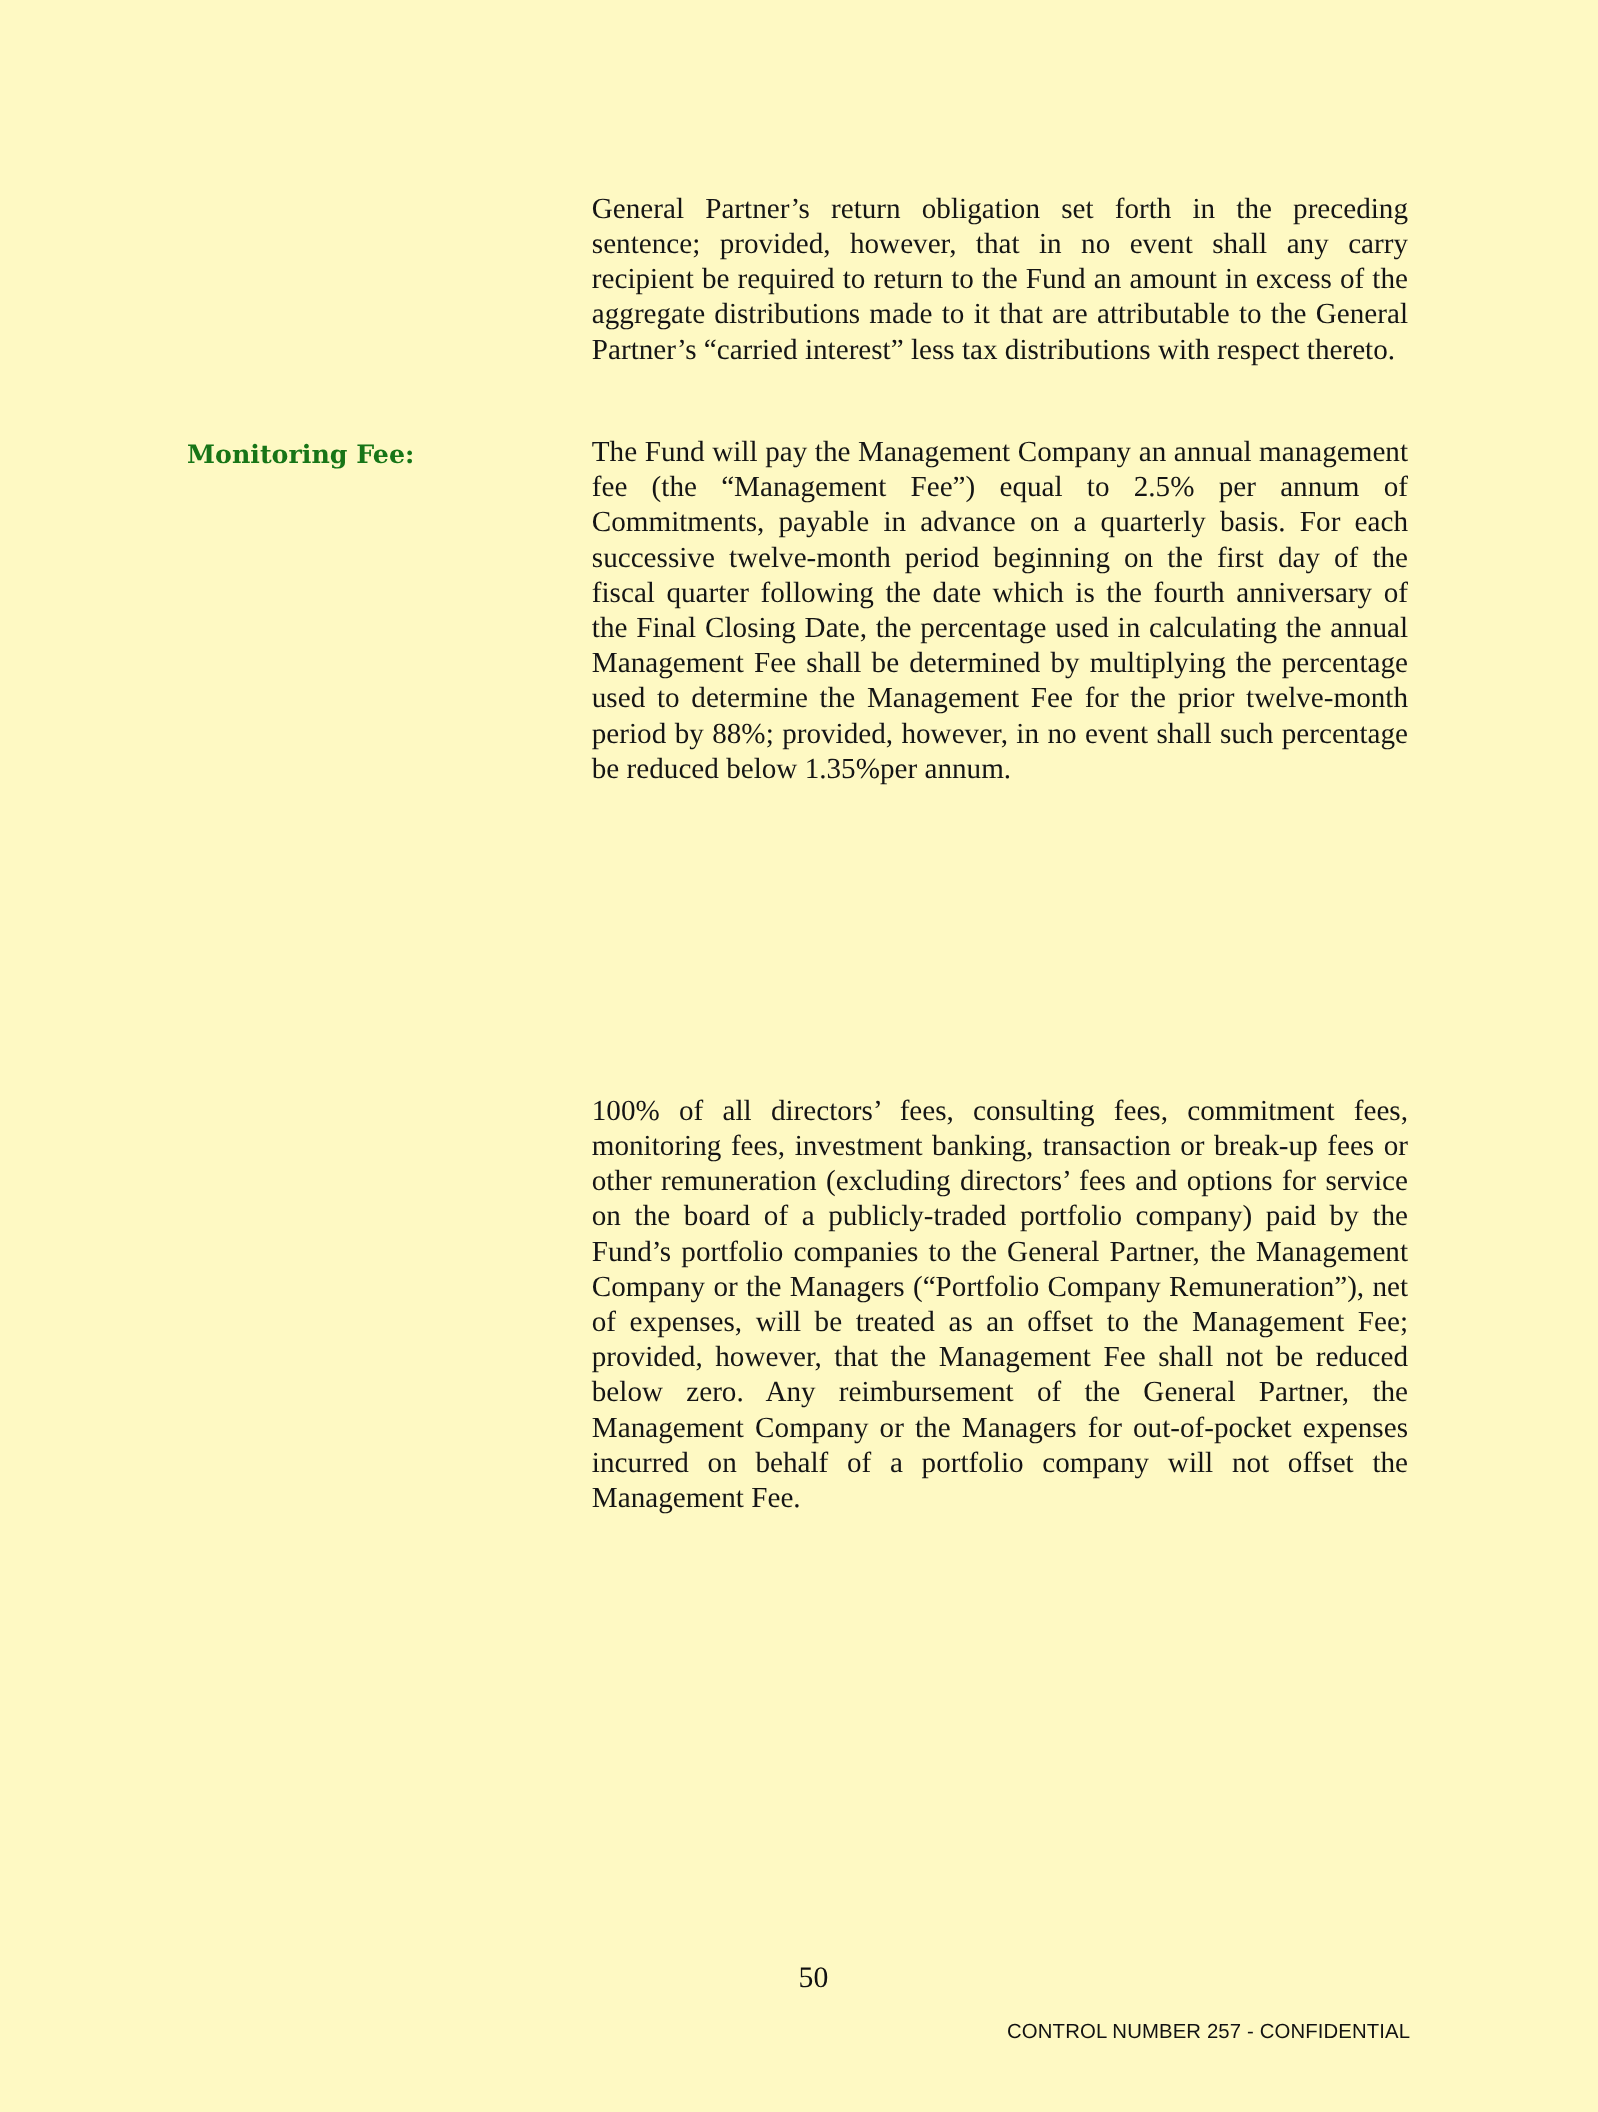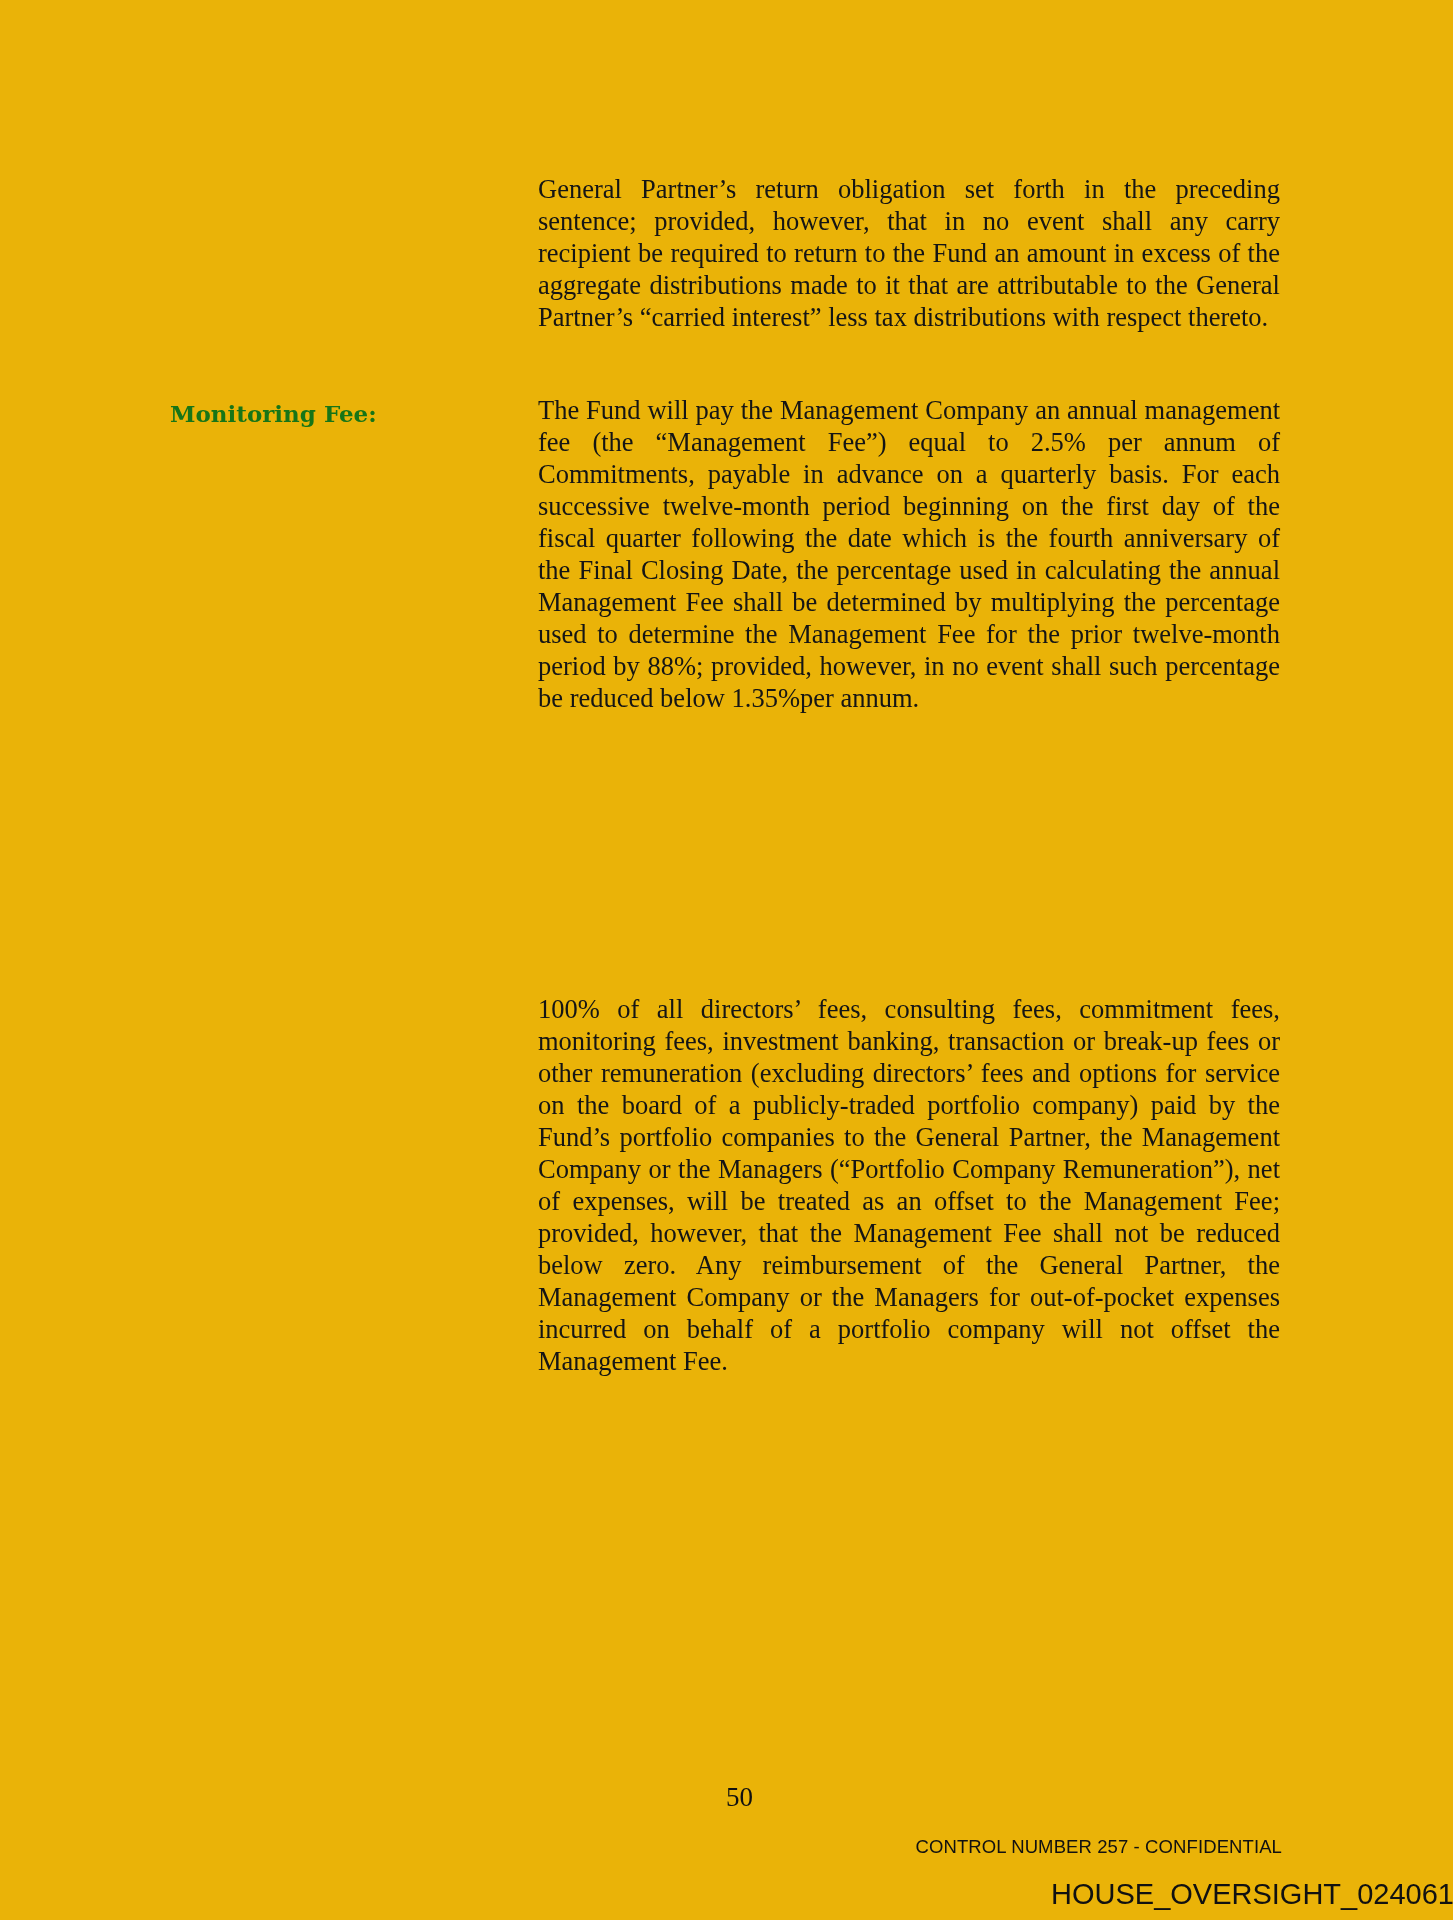--- a/index.html
+++ b/index.html
@@ -1,17 +1,17 @@
 <!DOCTYPE html>
 <html><head>
 <meta charset="utf-8">
 <style>
   html, body { margin: 0; padding: 0; background: #ffffff; }
   body { width: 1453px; height: 1920px; position: relative; overflow: hidden; }
-  .page { position: absolute; left: 0; top: 0; width: 1453px; height: 1920px; background: #eab308; color: #111111; }
+  .page { position: absolute; left: 0; top: 0; width: 1453px; height: 1920px; background: #fef9c3; color: #111111; }
   .label {
     position: absolute; left: 170px; width: 350px;
     font-family: "DejaVu Serif", serif; font-weight: bold;
     font-size: 23px; line-height: 31px; color: #177517;
   }
   .body-col {
     position: absolute; left: 538px; width: 742px;
     font-family: "Liberation Serif", "DejaVu Serif", serif;
     font-size: 26.5px; line-height: 32px; color: #151515;
     text-align: justify;
@@ -45,15 +45,14 @@
   <div class="body-col" style="top:394px;">
     <p>The Fund will pay the Management Company an annual management fee (the “Management Fee”) equal to 2.5% per annum of Commitments, payable in advance on a quarterly basis.  For each successive twelve-month period beginning on the first day of the fiscal quarter following the date which is the fourth anniversary of the Final Closing Date, the percentage used in calculating the annual Management Fee shall be determined by multiplying the percentage used to determine the Management Fee for the prior twelve-month period by 88%; provided, however, in no event shall such percentage be reduced below 1.35%per annum.</p>
   </div>
 
   <div class="body-col" style="top:969px;margin-top:24px;">
     <p>100% of all directors’ fees, consulting fees, commitment fees, monitoring fees, investment banking, transaction or break-up fees or other remuneration (excluding directors’ fees and options for service on the board of a publicly-traded portfolio company) paid by the Fund’s portfolio companies to the General Partner, the Management Company or the Managers (“Portfolio Company Remuneration”), net of expenses, will be treated as an offset to the Management Fee; provided, however, that the Management Fee shall not be reduced below zero.  Any reimbursement of the General Partner, the Management Company or the Managers for out-of-pocket expenses incurred on behalf of a portfolio company will not offset the Management Fee.</p>
   </div>
 
   <div class="page-number">50</div>
   <div class="control">CONTROL NUMBER 257 - CONFIDENTIAL</div>
-  <div class="bates">HOUSE_OVERSIGHT_024061</div>
 
 </div>
 
 </body></html>

